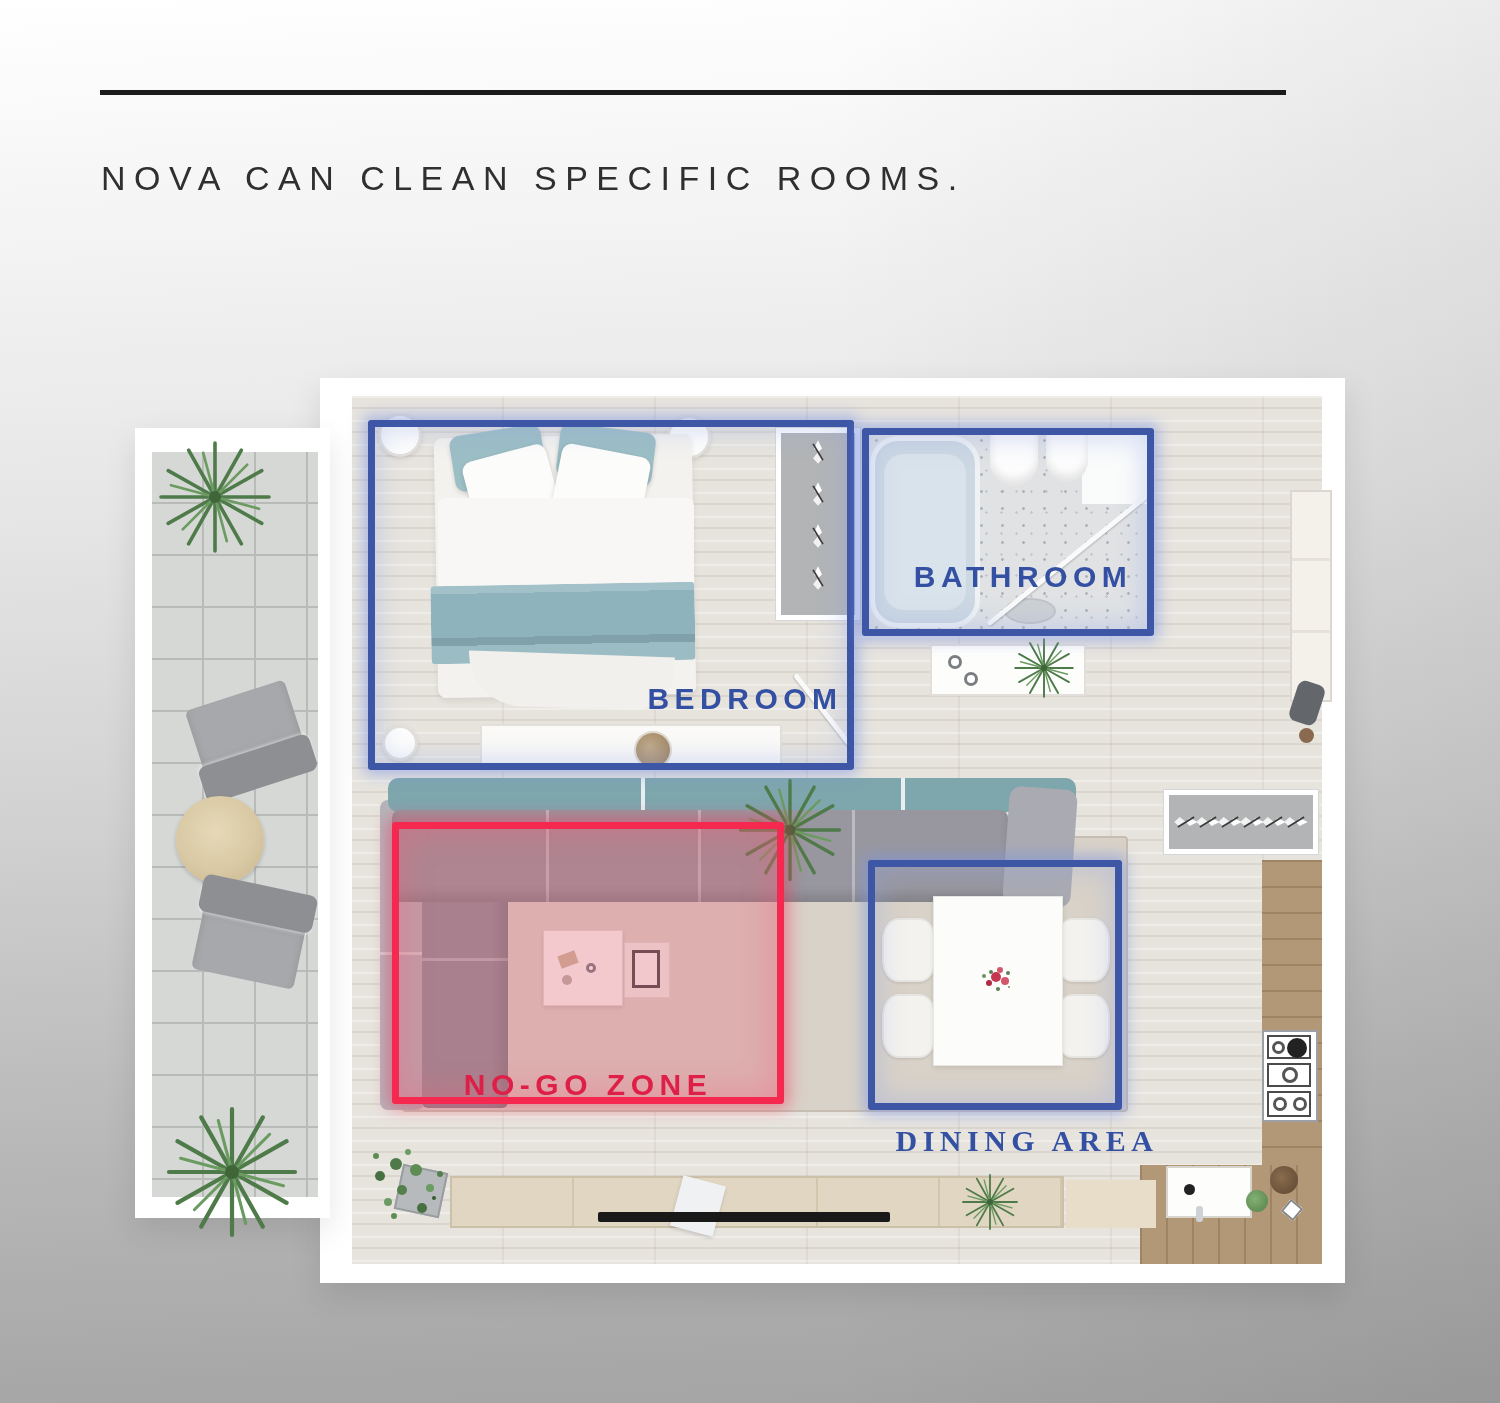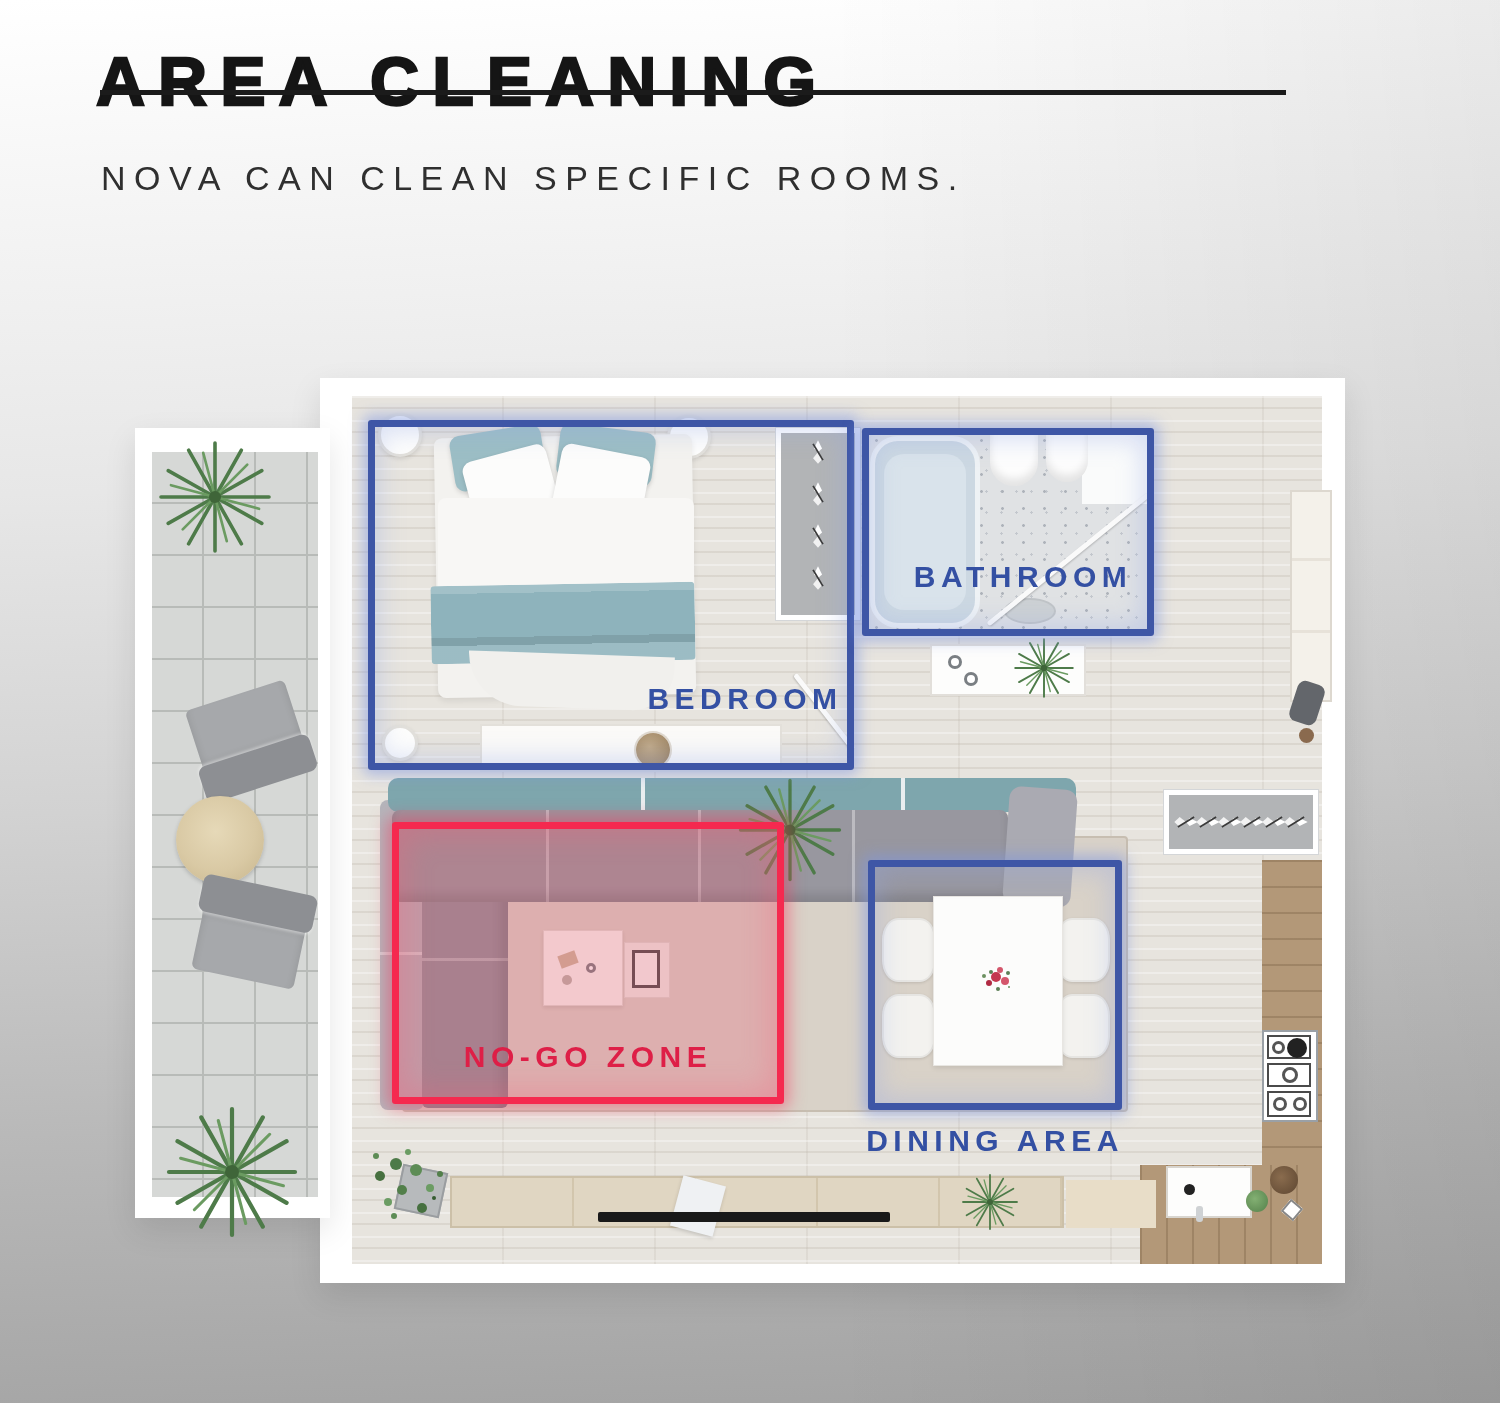--- a/index.html
+++ b/index.html
@@ -122,21 +122,21 @@
       -5px -5px 0 -3px #5c7f55,12px -4px 0 -3px #5c7f55,-12px -1px 0 -3px #6c9160,2px 12px 0 -3px #5c7f55,13px 10px 0 -4px #6c9160;}
   .din-chair{width:54px;height:64px;background:#f3f2ef;border-radius:16px/22px;box-shadow:inset 0 0 0 2px rgba(0,0,0,0.05),0 1px 3px rgba(0,0,0,0.12);}
   
   .zone{box-sizing:border-box;border-radius:3px;}
   .zone-blue{border:7px solid #3e56a6;
     box-shadow:0 0 14px 5px rgba(125,150,225,0.55),inset 0 0 24px 5px rgba(145,165,230,0.35);}
   .zone-red{border:7px solid #f5294f;background:rgba(233,85,112,0.28);
     box-shadow:0 0 16px 5px rgba(242,60,96,0.50),inset 0 0 28px 7px rgba(242,95,124,0.30);}
   .zone-label{font-weight:700;font-size:30px;letter-spacing:5.5px;white-space:nowrap;transform:translateX(-50%);}
   .lbl-blue{color:#3450a3;}
-  .lbl-red{color:#de1f47;}
+  .lbl-red{color:#de1f47;margin-top:28px;}
 </style>
 </head>
 <body>
 
 <svg width="0" height="0" style="position:absolute">
   <defs>
     <symbol id="sym-plant" viewBox="0 0 100 100">
       <g stroke="#4e7b49" stroke-width="3" stroke-linecap="round">
         <line x1="50" y1="50" x2="95" y2="50"></line>
           <line x1="50" y1="50" x2="89" y2="72"></line>
@@ -164,21 +164,20 @@
     <symbol id="sym-pin" viewBox="0 0 20 28">
       <polygon points="10,1 14.5,10 10,14 5.5,10" fill="#ffffff"></polygon>
       <polygon points="10,14 15.5,21 10,27 4.5,21" fill="#f2f2f2"></polygon>
       <line x1="4.5" y1="5" x2="15.5" y2="23" stroke="#3a3a3a" stroke-width="2"></line>
     </symbol>
   </defs>
 </svg>
 
 <div class="stage">
 
-  <h1 class="abs title">AREA CLEANING</h1>
   <div class="abs rule"></div>
   <p class="abs sub sub1">NOVA CAN CLEAN SPECIFIC ROOMS.</p>
 
   <div class="abs" style="left:0;top:0;width:1500px;height:1403px;">
 
     <div class="abs slab shadowed" style="left:320px;top:378px;width:1025px;height:905px;"></div>
     <div class="abs slab shadowed" style="left:135px;top:428px;width:195px;height:790px;"></div>
     <div class="abs slab" style="left:1277px;top:378px;width:68px;height:47px;"></div>
 
     <div class="abs wood wood-main"></div>
@@ -327,16 +326,16 @@
     <div class="abs din-table"></div>
     <div class="abs flowers"></div>
 
     <div class="abs zone zone-blue" style="left:368px;top:420px;width:486px;height:350px;"></div>
     <div class="abs zone zone-blue" style="left:862px;top:428px;width:292px;height:208px;"></div>
     <div class="abs zone zone-blue" style="left:868px;top:860px;width:254px;height:250px;"></div>
     <div class="abs zone zone-red" style="left:392px;top:822px;width:392px;height:282px;"></div>
 
     <span class="abs zone-label lbl-blue" style="left:715px;top:682px;margin-left:30px;">BEDROOM</span>
     <span class="abs zone-label lbl-blue" style="left:1023px;top:560px;">BATHROOM</span>
-    <span class="abs zone-label lbl-blue" style="left:995px;top:1124px;">DINING AREA</span>
+    <span class="abs zone-label lbl-blue" style="left:1027px;top:1124px;font-family:Liberation Serif, serif;">DINING AREA</span>
     <span class="abs zone-label lbl-red" style="left:588px;top:1040px;">NO-GO ZONE</span>
   </div>
 </div>
 
 </body></html>

